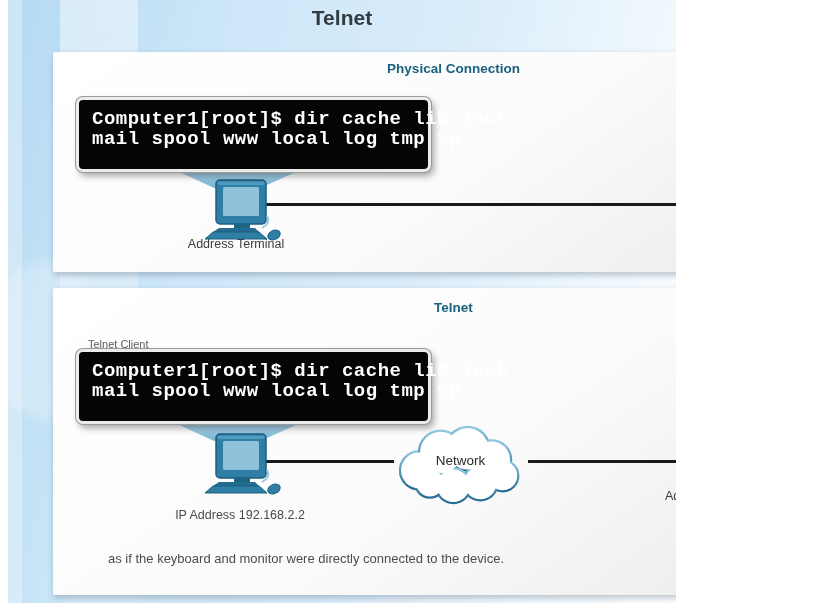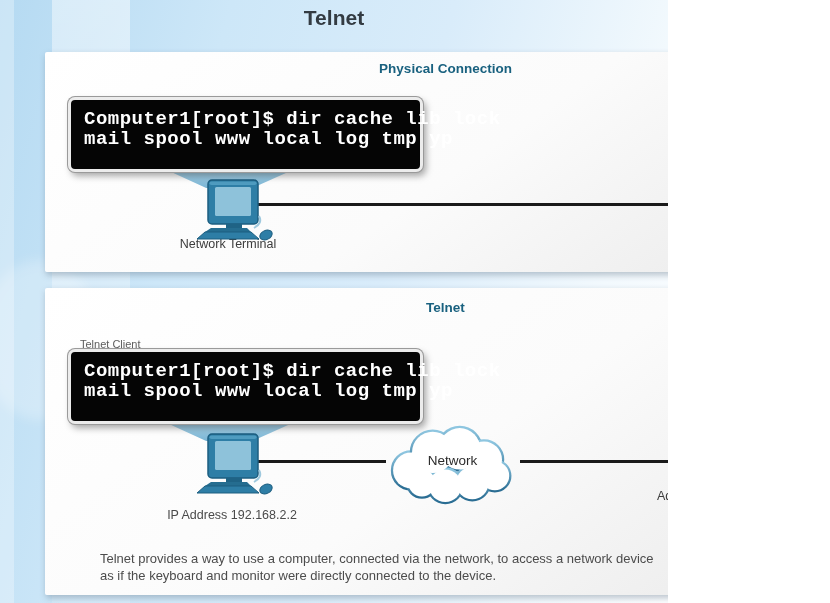--- a/index.html
+++ b/index.html
@@ -1,19 +1,20 @@
 <!DOCTYPE html>
 <html style="--title-text: #333b42; --accent-heading: #19617f; --icon-blue: #2e7ea6; --terminal-bg: #050505; --terminal-text: #ffffff; --line-black: #1a1a1a; --background-blue: #cde7f8;"><head>
 <meta charset="utf-8">
 <style>
   html,body{margin:0;padding:0;}
   body{font-family:"Liberation Sans", sans-serif; background:#ffffff;}
   .stage{
     position:relative; width:668px; height:603px; overflow:hidden;
     background:linear-gradient(105deg,#b5daf2 0%,#cde7f8 28%,#d9ecfa 55%,#f2f9fd 82%,#fdfeff 100%);
+    margin-left:8px;
   }
   .bg-band{position:absolute; top:0; bottom:0; pointer-events:none;}
   .bg-band.b1{left:52px; width:78px; background:linear-gradient(to bottom, rgba(255,255,255,0.45), rgba(255,255,255,0.15));}
   .bg-band.b2{left:0; width:14px; background:rgba(255,255,255,0.30);}
   .bg-blob{position:absolute; border-radius:50%; background:rgba(255,255,255,0.25); filter:blur(6px); pointer-events:none;}
 
   .page-title{
     position:absolute; top:6px; left:0; width:100%; margin:0;
     text-align:center; font-size:21px; font-weight:bold; color:var(--title-text,#333b42);
   }
@@ -121,21 +122,21 @@
       <polygon points="50,14 62,4 62,79 50,89" fill="#1f6285"></polygon>
       <polygon points="10,14 22,4 62,4 50,14" fill="#4494bc"></polygon>
       <rect x="10" y="14" width="40" height="75" fill="#2e7ea6"></rect>
       <rect x="10" y="36" width="40" height="2.5" fill="#4191b8"></rect>
       <polygon points="50,38.5 62,28.5 62,26 50,36" fill="#3c8cb2"></polygon>
       <rect x="13" y="19" width="26" height="10" fill="#24688a"></rect>
       <rect x="15" y="21.5" width="22" height="4.5" rx="1" fill="#eaf3f8"></rect>
       <rect x="10" y="86" width="40" height="3" fill="#1d5b7b"></rect>
     </svg>
 
-    <div class="label lbl-terminal">Network Terminal</div>
+    <div class="label lbl-terminal">Address Terminal</div>
   </section>
 
   <section class="panel panel2">
     <div class="panel-header">Telnet</div>
 
     <div class="client-label">Telnet Client</div>
 
     <div class="terminal">
       <div class="tline">Computer1[root]$ dir cache lib lock</div>
       <div class="tline">mail spool www local log tmp yp</div>
@@ -195,18 +196,17 @@
       <polygon points="50,38.5 62,28.5 62,26 50,36" fill="#3c8cb2"></polygon>
       <rect x="13" y="19" width="26" height="10" fill="#24688a"></rect>
       <rect x="15" y="21.5" width="22" height="4.5" rx="1" fill="#eaf3f8"></rect>
       <rect x="10" y="86" width="40" height="3" fill="#1d5b7b"></rect>
     </svg>
 
     <div class="label lbl-ip">IP Address 192.168.2.2</div>
     <div class="label lbl-server">Address Server</div>
 
     <div class="caption">
-      <div>Telnet provides a way to use a computer, connected via the network, to access a network device</div>
       <div>as if the keyboard and monitor were directly connected to the device.</div>
     </div>
   </section>
 
 </div>
 
 </body></html>

